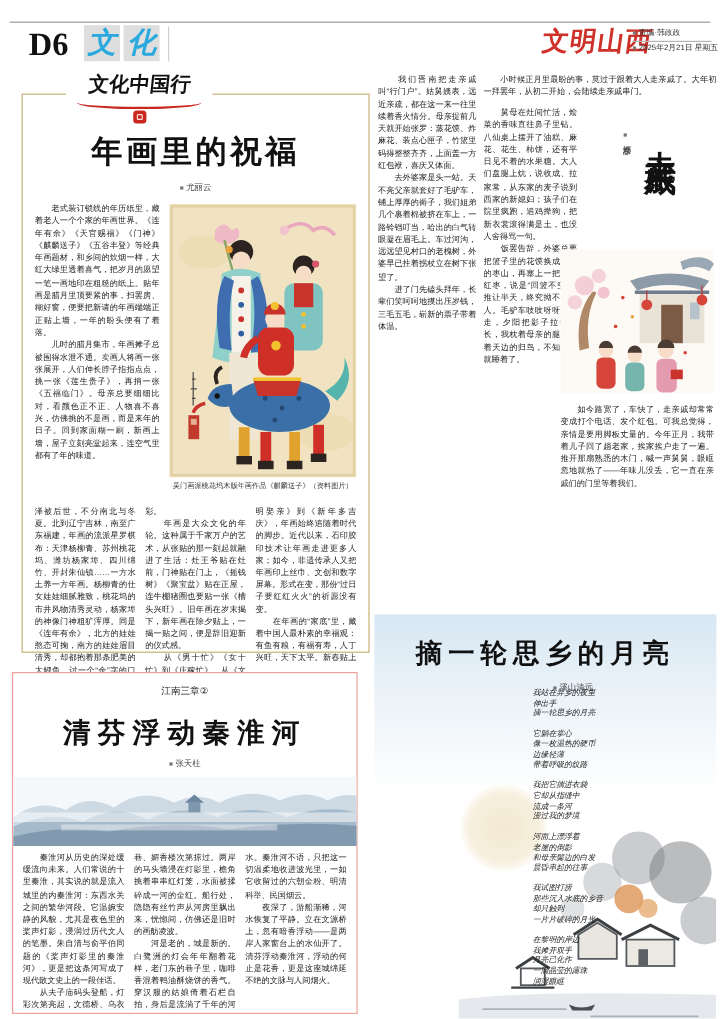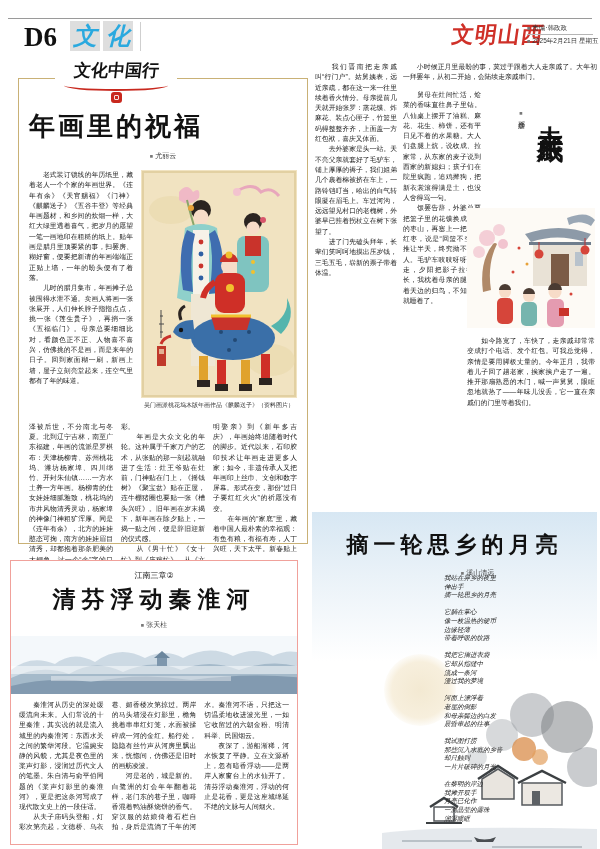--- a/index.html
+++ b/index.html
@@ -24,21 +24,21 @@
   .main-article{position:absolute;left:18px;top:78px;width:290px;height:466px;
       border:1px solid #c9b176;padding:0 10px;box-sizing:border-box;background:#fff;}
   .badge{position:absolute;left:36px;top:-20px;width:122px;height:40px;background:#fff;
       text-align:center;z-index:3;}
   .badge .badge-text{font-family:"Liberation Serif",serif;font-weight:bold;font-size:17px;
       transform:skewX(-6deg);display:inline-block;color:#111;}
   .badge .arc{width:104px;height:9px;border-bottom:2px solid #c8281e;border-radius:50%;margin:-2px auto 0;}
   .badge .seal{width:11px;height:11px;background:#c8281e;border-radius:3px;margin:1px auto 0;position:relative;}
   .badge .seal::after{content:"";position:absolute;left:3px;top:3px;width:5px;height:5px;
       border:1px solid rgba(255,255,255,.85);border-radius:1px;box-sizing:border-box;}
-  .main-title{margin:30px 0 0;text-align:left;font-size:26px;font-weight:bold;letter-spacing:3px;color:#111;}
+  .main-title{margin:30px 0 0;text-align:center;font-size:26px;font-weight:bold;letter-spacing:3px;color:#111;}
   .byline{text-align:center;font-size:7px;color:#444;margin-top:7px;}
   .top-row{display:flex;gap:8px;margin-top:9px;height:244px;}
   .lead{flex:1;font-size:6.8px;line-height:10.3px;text-align:justify;overflow:hidden;white-space:pre-line;color:#222;}
   .figure-wrap{width:156px;}
   .figure-wrap svg{display:block;}
   .caption{font-size:6px;color:#333;text-align:center;margin-top:3px;white-space:nowrap;overflow:hidden;}
   .cols3{margin-top:8px;height:146px;overflow:hidden;column-count:3;column-gap:8px;
       font-size:6.8px;line-height:10.2px;text-align:justify;white-space:pre-line;color:#222;}
   
   .visiting{position:absolute;left:315px;top:62px;width:282px;height:423px;}
@@ -62,21 +62,21 @@
   .poem-author{text-align:center;padding-left:46px;font-size:7px;color:#444;margin-top:8px;position:relative;z-index:2;}
   .moon{position:absolute;left:72px;top:142px;width:72px;height:72px;border-radius:50%;
       background:radial-gradient(circle,#f3e9d2 0%,#f7efdd 55%,rgba(247,239,221,0) 75%);}
   .poem-text{position:absolute;left:132px;top:62px;width:150px;font-size:6.5px;line-height:8.6px;
       white-space:pre-line;font-family:"Liberation Serif",serif;font-style:italic;color:#222;z-index:2;}
   .village{position:absolute;right:0;bottom:0;z-index:1;}
   
   .south{position:absolute;left:10px;top:560px;width:288px;height:285px;border:1px solid #f0a19b;
       box-sizing:border-box;background:#fff;overflow:hidden;}
   .kicker{text-align:center;font-size:8px;color:#222;margin-top:9px;}
-  .south-title{margin:3px 0 0;text-align:center;font-size:23px;font-weight:bold;letter-spacing:6px;color:#111;}
+  .south-title{margin:14px 0 0;text-align:center;font-size:23px;font-weight:bold;letter-spacing:6px;color:#111;}
   .south-byline{text-align:center;font-size:7px;color:#444;margin-top:5px;}
   .landscape{display:block;margin:6px auto 0;}
   .south-body{margin:6px 8px 0;height:140px;overflow:hidden;column-count:3;column-gap:8px;
       font-size:6.8px;line-height:10.2px;text-align:justify;white-space:pre-line;color:#222;}
 </style>
 </head>
 <body>
 
 <div class="page">
 

